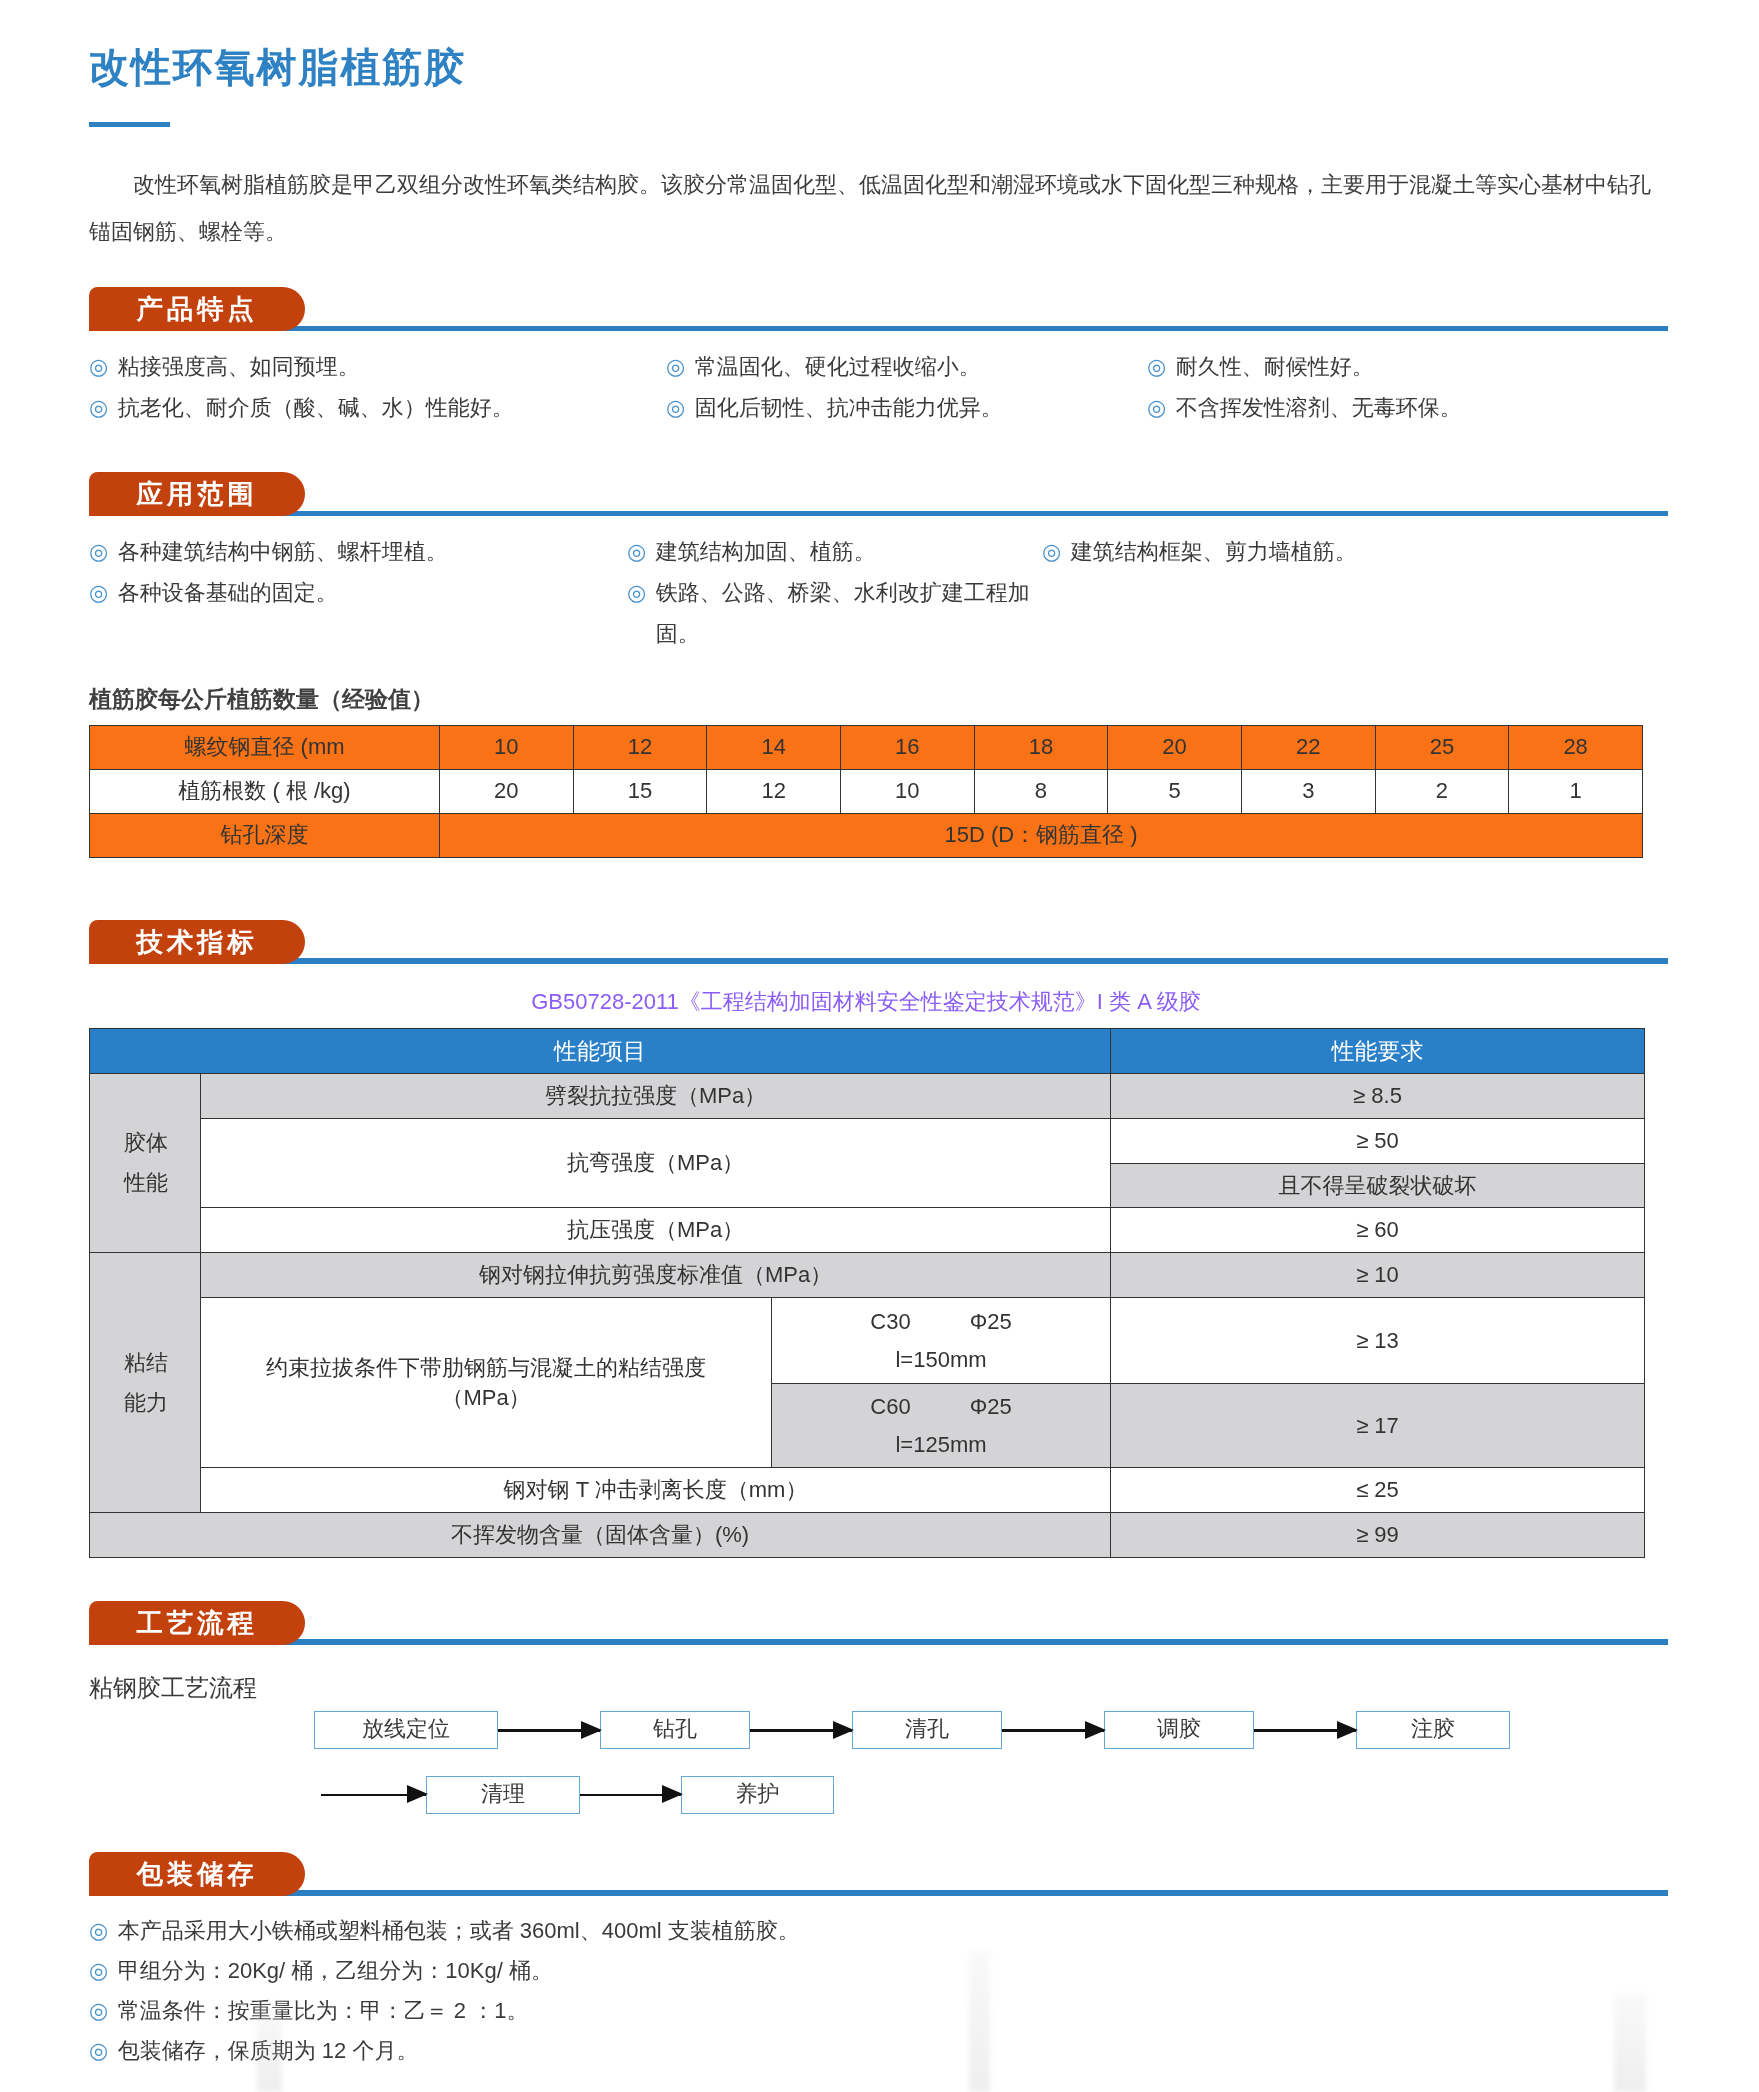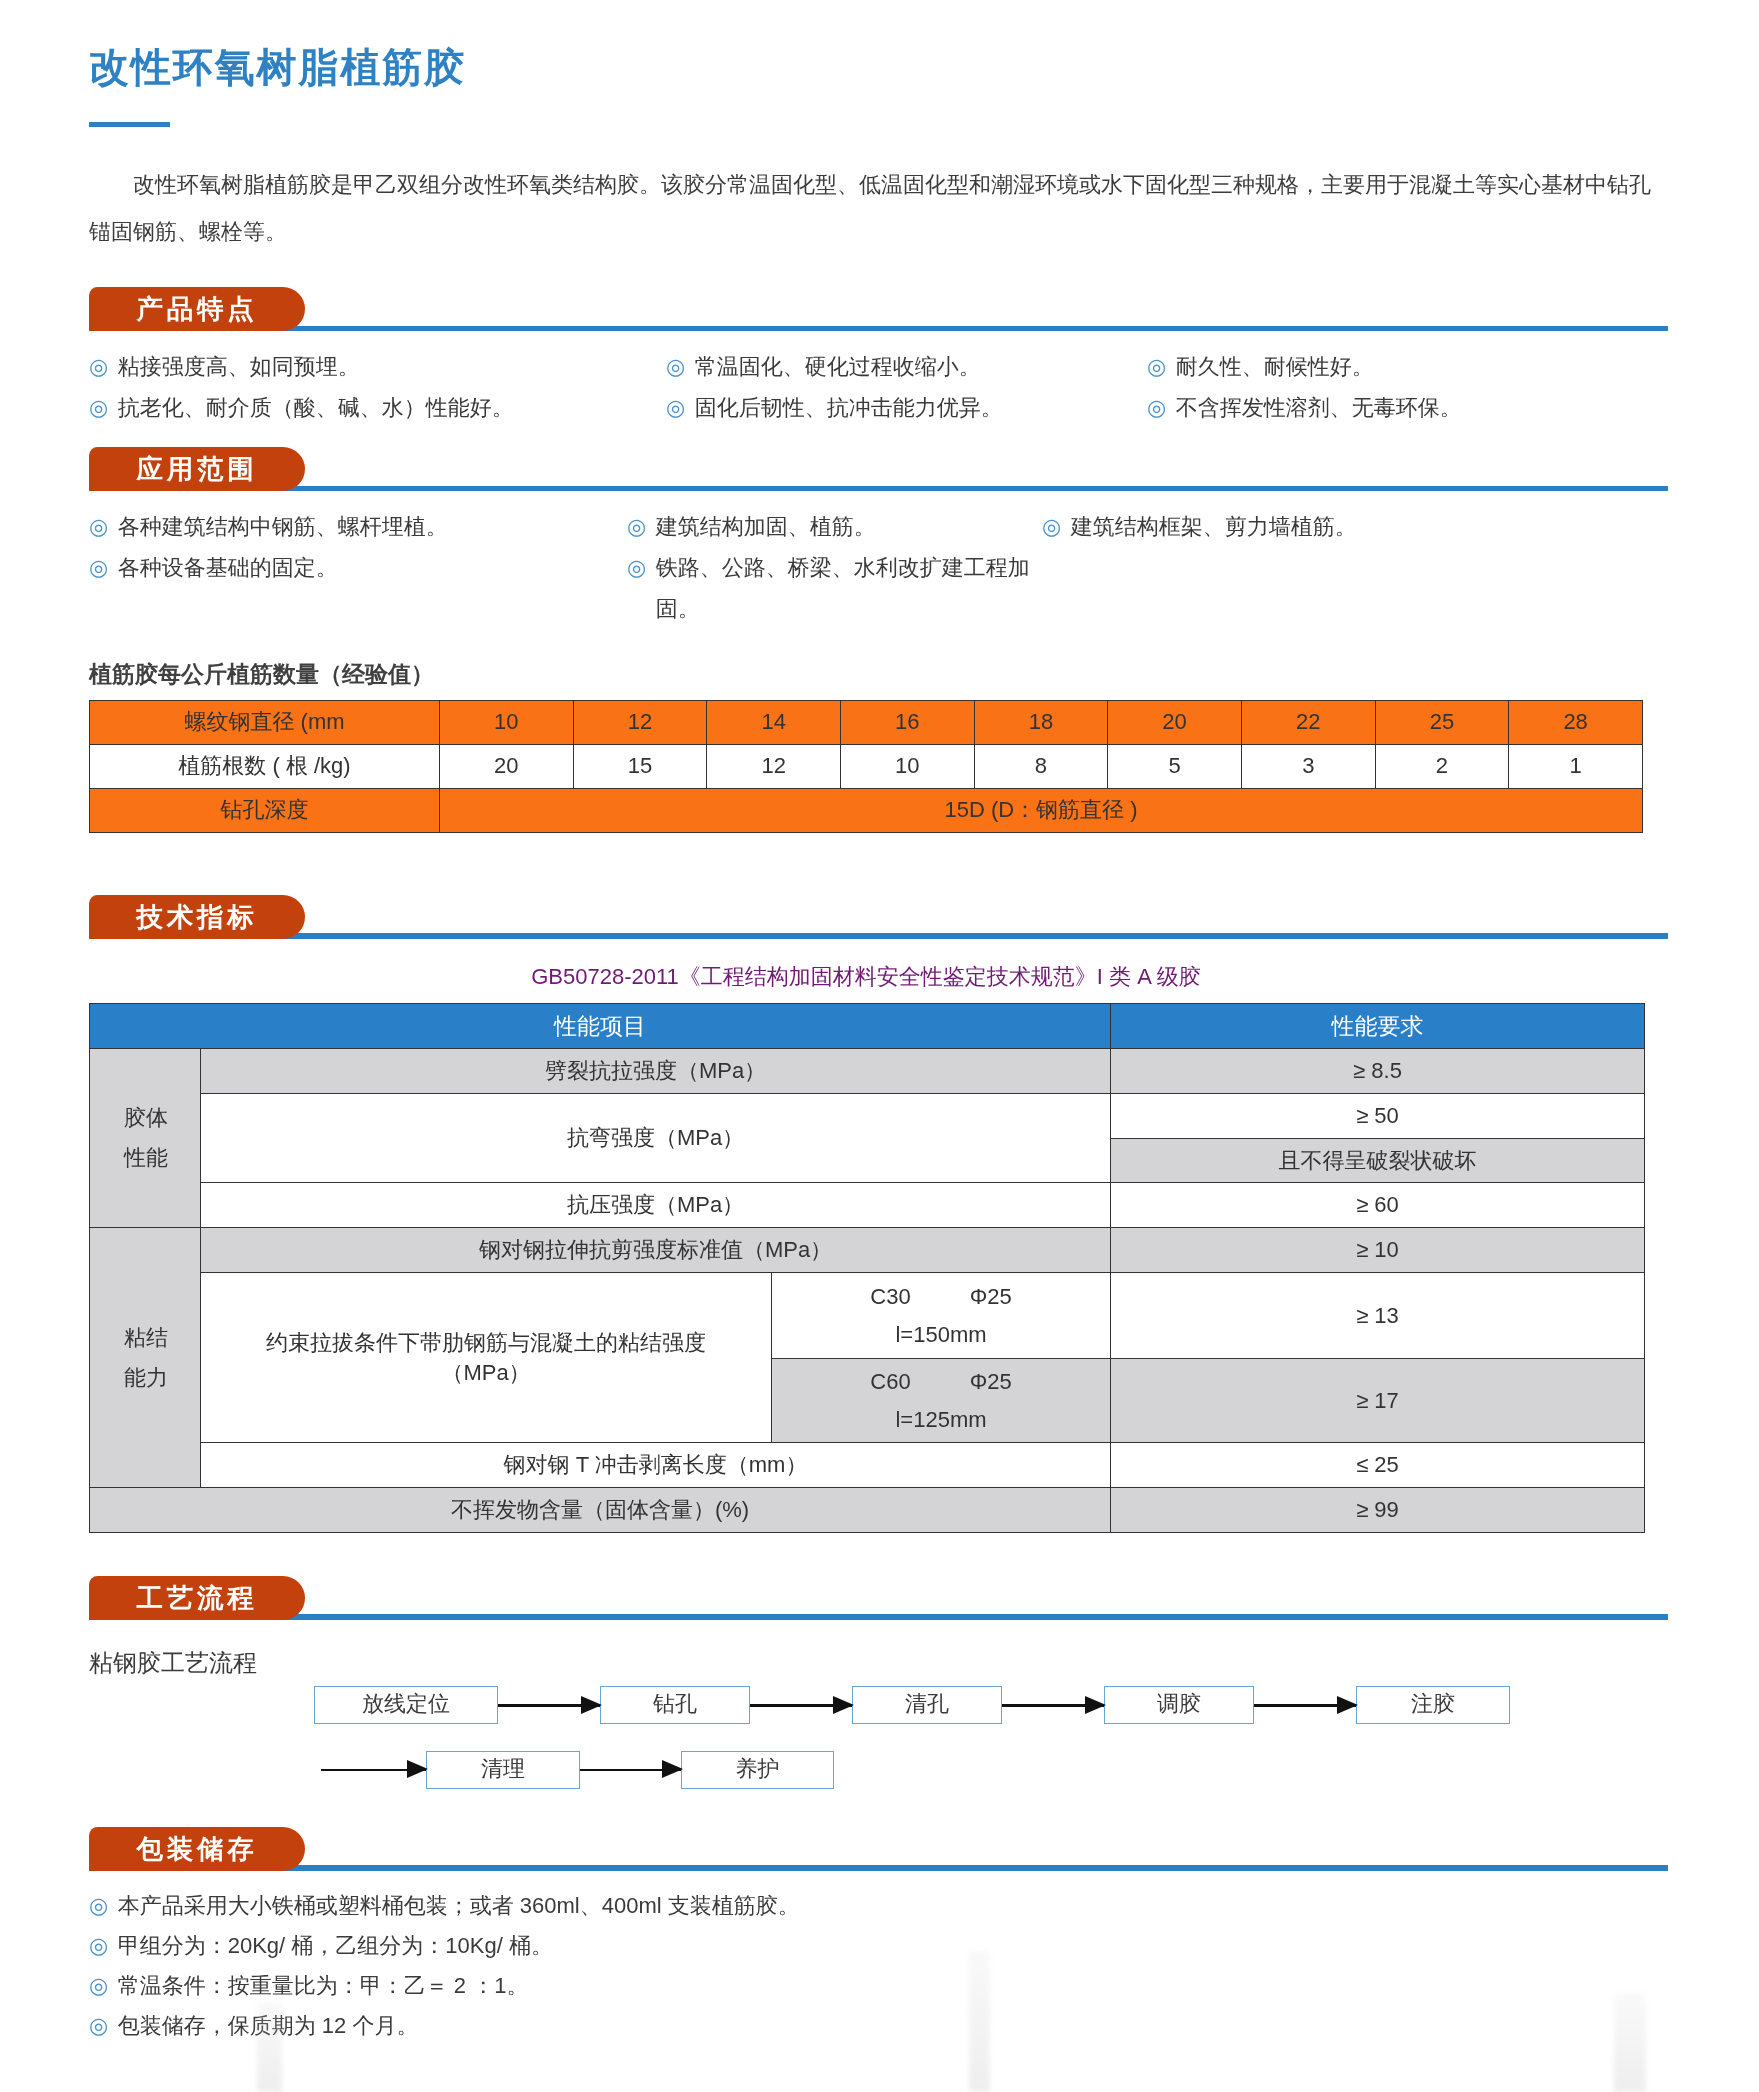--- a/index.html
+++ b/index.html
@@ -18,21 +18,21 @@
 
   
   .sec-header{position:relative;height:44px;}
   .sec-line{position:absolute;left:0;bottom:0;width:100%;height:5.7px;background:#2b80c4;}
   .sec-badge{
     position:absolute;left:0;bottom:0;z-index:1;width:216px;height:44px;line-height:44px;
     background:#c2410c;color:#ffffff;font-size:26.5px;font-weight:bold;text-align:center;
     letter-spacing:3.8px;border-radius:9.5px 24.6px 24.6px 0;
   }
   .mt-features{margin-top:32px;}
-  .mt-applications{margin-top:19px;}
+  .mt-applications{margin-top:44px;}
   .mt-tech{margin-top:62px;padding-left:18px;}
   .mt-process{margin-top:43px;}
   .mt-storage{margin-top:38px;}
 
   
   .bullet-grid{display:grid;margin-top:15px;font-size:22px;line-height:41px;color:#3a3a3a;}
   .grid-features{grid-template-columns:577px 481px 1fr;}
   .grid-applications{grid-template-columns:538px 415px 1fr;}
   .bullet-item{display:flex;align-items:baseline;}
   .bullet-mark{color:#4a93cc;margin-right:9.5px;flex:none;}
@@ -45,21 +45,21 @@
   .rebar-table{width:1554px;margin-top:9.5px;border:1.9px solid #333333;}
   .rebar-table td{
     border-left:0.9px solid #333333;border-right:0.9px solid #333333;
     border-top:1.9px solid #333333;border-bottom:1.9px solid #333333;
     height:43px;text-align:center;font-size:22px;padding:0;color:#333333;
   }
   .row-gray td{background:#f97316;}
   .row-white td{background:#ffffff;}
 
   
-  .tech-caption{margin-top:23px;width:1554px;text-align:center;font-size:22px;color:#701a75;}
+  .tech-caption{margin-top:23px;width:1554px;text-align:center;font-size:22px;color:#8b5cf6;}
   .tech-table{width:1554px;margin-top:11.4px;border:1.9px solid #333333;}
   .tech-table td{
     border:0.9px solid #333333;text-align:center;font-size:22px;padding:0;color:#333333;vertical-align:middle;
   }
   .tech-table .th-blue{background:#2980c8;color:#ffffff;font-size:23px;height:44px;border-bottom:1.9px solid #333333;}
   .cell-gray{background:#d4d4d6;}
   .cell-white{background:#ffffff;}
   .group-label{width:2.1em;margin:0 auto;word-break:break-all;line-height:40px;text-align:right;}
   .h46{height:44px;}
   .h45{height:43px;}

